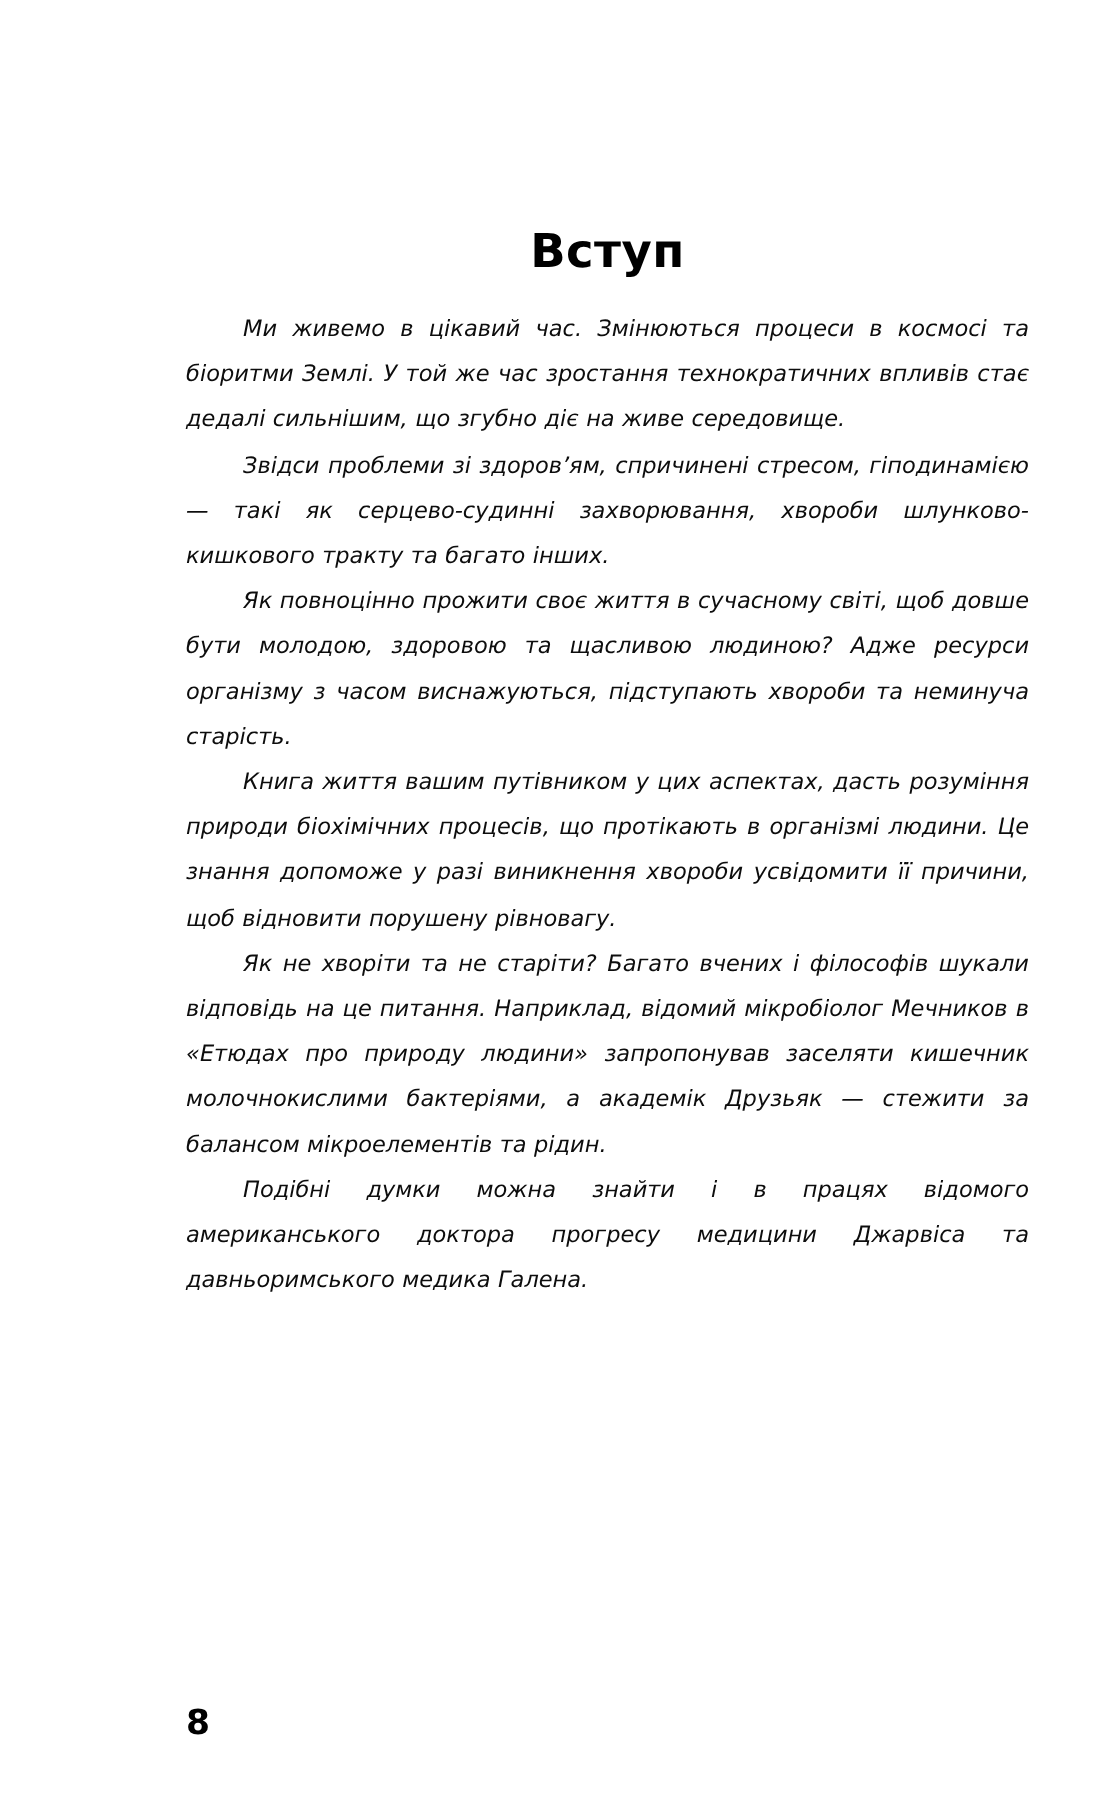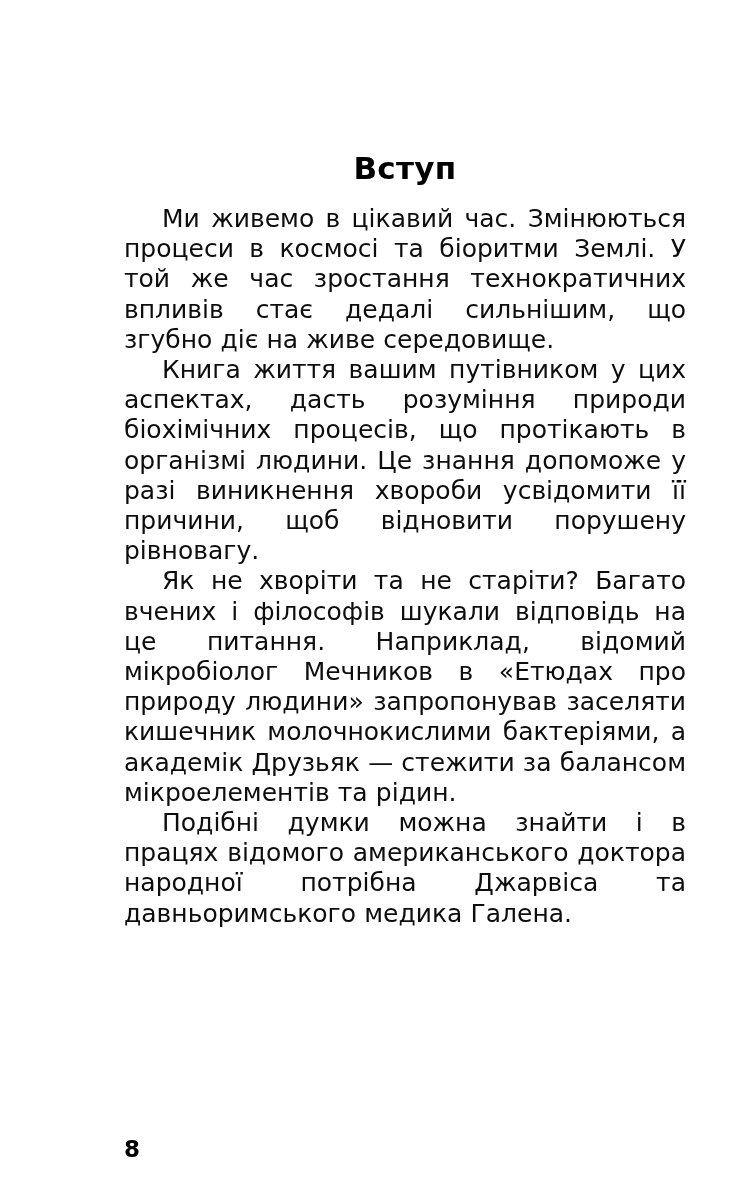--- a/index.html
+++ b/index.html
@@ -34,28 +34,29 @@
   .chapter-title {
     font-size: 31px;
     font-weight: bold;
     text-align: center;
     letter-spacing: 0.3px;
     margin: 0 0 18px 0;
     color: #000000;
   }
   .body-text p {
     margin: 0;
-    font-size: 25px;
+    font-size: 15px;
     line-height: 30.2px;
     text-align: justify;
     text-indent: 38px;
     color: #0d0d0d;
     word-spacing: 0.2px;
     -webkit-hyphens: none;
     hyphens: none;
+    font-style: italic;
   }
   .page-number {
     position: absolute;
     left: 88px;
     top: 1136px;
     font-size: 23px;
     font-weight: bold;
     color: #000000;
   }
 </style>
@@ -63,23 +64,25 @@
 <body>
 
 <div class="page">
 
   <div class="content">
 
     <h1 class="chapter-title">Вступ</h1>
 
     <div class="body-text">
       <p>Ми живемо в цікавий час. Змінюються процеси в космосі та біоритми Землі. У той же час зростання технократичних впливів стає дедалі сильнішим, що згубно діє на живе середовище.</p>
+      <p>Звідси проблеми зі здоров’ям, спричинені стресом, гіподинамією — такі як серцево-судинні захворювання, хвороби шлунково-кишкового тракту та багато інших.</p>
+      <p>Як повноцінно прожити своє життя в сучасному світі, щоб довше бути молодою, здоровою та щасливою людиною? Адже ресурси організму з часом виснажуються, підступають хвороби та неминуча старість.</p>
       <p>Книга життя вашим путівником у цих аспектах, дасть розуміння природи біохімічних процесів, що протікають в організмі людини. Це знання допоможе у разі виникнення хвороби усвідомити її причини, щоб відновити порушену рівновагу.</p>
       <p>Як не хворіти та не старіти? Багато вчених і філософів шукали відповідь на це питання. Наприклад, відомий мікробіолог Мечников в «Етюдах про природу людини» запропонував заселяти кишечник молочнокислими бактеріями, а академік Друзьяк — стежити за балансом мікроелементів та рідин.</p>
-      <p>Подібні думки можна знайти і в працях відомого американського доктора народної потрібна Джарвіса та давньоримського медика Галена.</p>
+      <p>Подібні думки можна знайти і в працях відомого американського доктора прогресу медицини Джарвіса та давньоримського медика Галена.</p>
 
     </div>
 
   </div>
 
   <div class="page-number">8</div>
 
 </div>
 
 </body></html>

